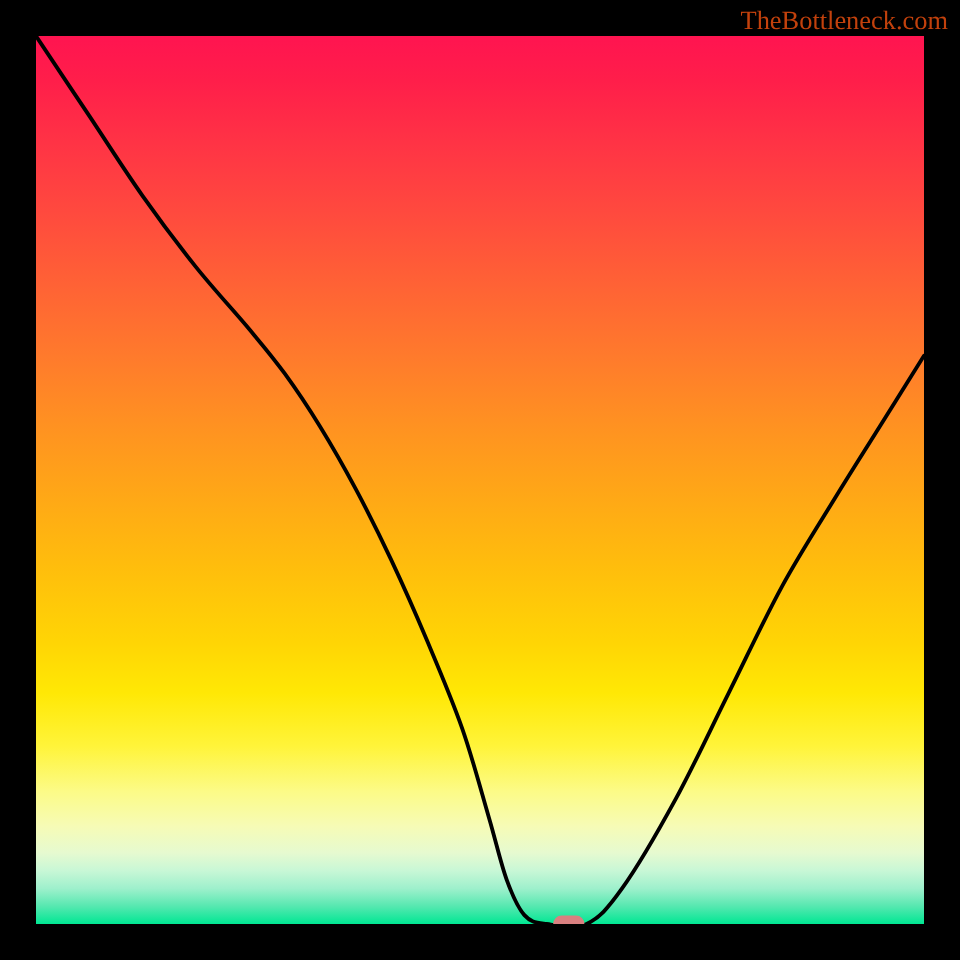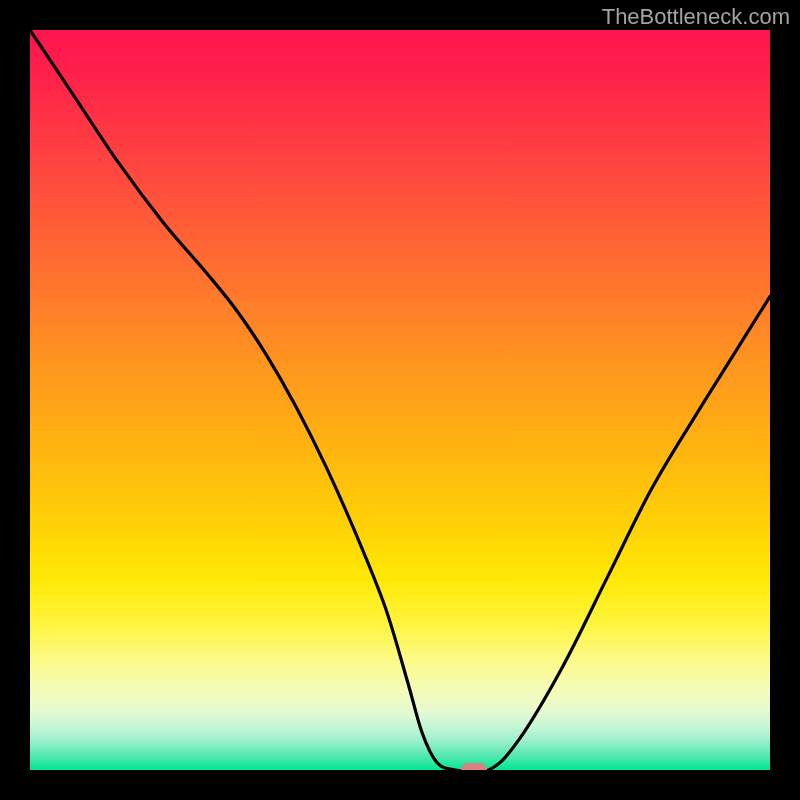--- a/index.html
+++ b/index.html
@@ -7,24 +7,25 @@
     width: 800px;
     height: 800px;
     background: #000;
     position: relative;
     font-family: Arial, sans-serif;
   }
   .watermark {
     position: absolute;
     top: 4px;
     right: 10px;
-    color: #a3a3a3;
+    color: #c2410c;
     font-size: 22px;
     font-weight: 500;
     z-index: 10;
+    font-family: Liberation Serif, serif;
   }
   .plot-area {
     position: absolute;
     left: 30px;
     top: 30px;
     width: 740px;
     height: 740px;
     overflow: hidden;
   }
   .gradient-bg {

